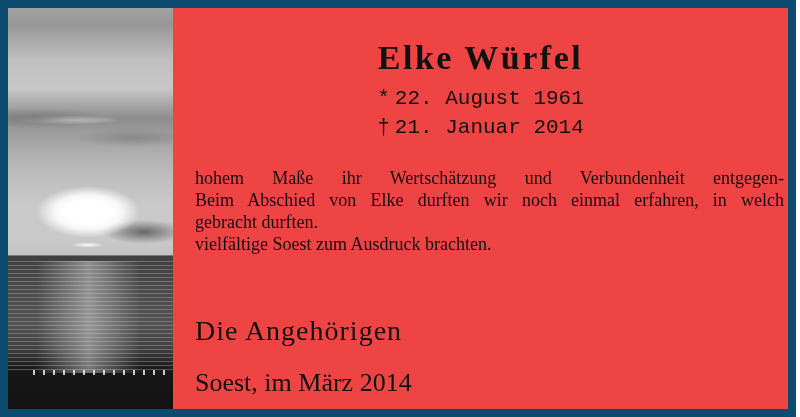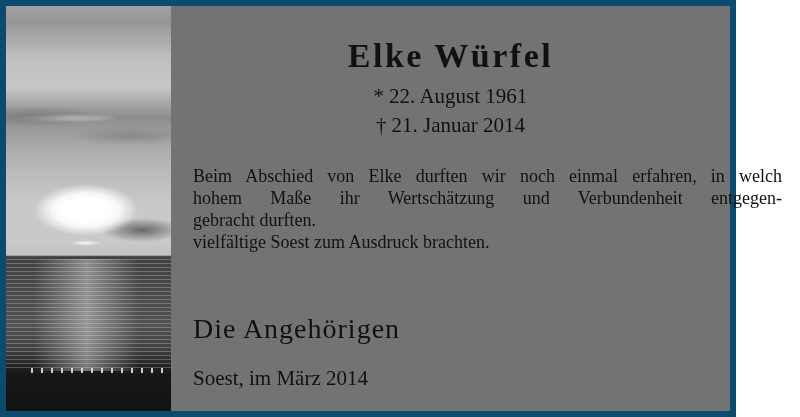--- a/index.html
+++ b/index.html
@@ -1,22 +1,22 @@
 <!DOCTYPE html>
 <html><head>
 <meta charset="utf-8">
 <style>
   html,body{margin:0;padding:0;background:#ffffff;}
   .stage{
     position:relative;width:800px;height:417px;background:#ffffff;overflow:hidden;
     font-family:"Liberation Serif","DejaVu Serif",serif;color:#111;
   }
   .card{
-    position:absolute;left:0;top:0;width:736px;height:417px;
-    box-sizing:border-box;border:6px solid #0c4a6e;background:#737373;
+    position:absolute;left:0;top:0;width:796px;height:417px;
+    box-sizing:border-box;border:8px solid #0c4a6e;background:#ef4444;
   }
   
   .photo{
     position:absolute;left:0;top:0;width:165px;height:100%;
     background:
       
       repeating-linear-gradient(90deg, rgba(235,235,235,0.85) 0 2px, rgba(0,0,0,0) 2px 10px) 25px 362px / 135px 5px no-repeat,
       
       radial-gradient(52px 26px at 80px 204px, #ffffff 45%, rgba(255,255,255,0.85) 65%, rgba(255,255,255,0) 100%) 0 0 no-repeat,
       
@@ -39,57 +39,57 @@
         #404040 61.9%, #4a4a4a 70%, #525252 79%, #404040 85%,
         #242424 88.5%, #171717 91%, #121212 100%);
   }
   
   .textcol{position:absolute;left:165px;top:0;right:0;bottom:0;}
   .title{
     position:absolute;top:33px;left:0;width:100%;text-align:center;
     font-size:34px;font-weight:bold;letter-spacing:2.5px;line-height:1;white-space:nowrap;
   }
   .dates{position:absolute;top:76px;left:0;width:100%;text-align:center;font-size:21px;line-height:29px;}
-  .date-line{white-space:nowrap;}
+  .date-line{white-space:nowrap;font-family:Liberation Mono, monospace;}
   .sym{display:inline-block;margin-right:5px;}
   .body{
     position:absolute;top:159px;left:22px;width:589px;
     font-size:18px;line-height:22px;
   }
   .line{width:100%;}
   .line.j{text-align:justify;text-align-last:justify;}
   .signature{
     position:absolute;top:309px;left:22px;
     font-size:28px;letter-spacing:1px;line-height:1;white-space:nowrap;
   }
   .placedate{
     position:absolute;top:362px;left:22px;
-    font-size:21px;line-height:1;white-space:nowrap;
+    font-size:26px;line-height:1;white-space:nowrap;
   }
 </style>
 </head>
 <body>
 
 <div class="stage">
   <div class="card">
 
     <div class="photo"></div>
 
     <div class="textcol">
 
       <div class="title">Elke Würfel</div>
 
       <div class="dates">
         <div class="date-line"><span class="sym">*</span><span>22. August 1961</span></div>
         <div class="date-line"><span class="sym">†</span><span>21. Januar 2014</span></div>
       </div>
 
       <div class="body">
+        <div class="line j">hohem Maße ihr Wertschätzung und Verbundenheit entgegen-</div>
         <div class="line j">Beim Abschied von Elke durften wir noch einmal erfahren, in welch</div>
-        <div class="line j">hohem Maße ihr Wertschätzung und Verbundenheit entgegen-</div>
         <div class="line">gebracht durften.</div>
         <div class="line">vielfältige Soest zum Ausdruck brachten.</div>
       </div>
 
       <div class="signature">Die Angehörigen</div>
 
       <div class="placedate">Soest, im März 2014</div>
 
     </div>
   </div>

